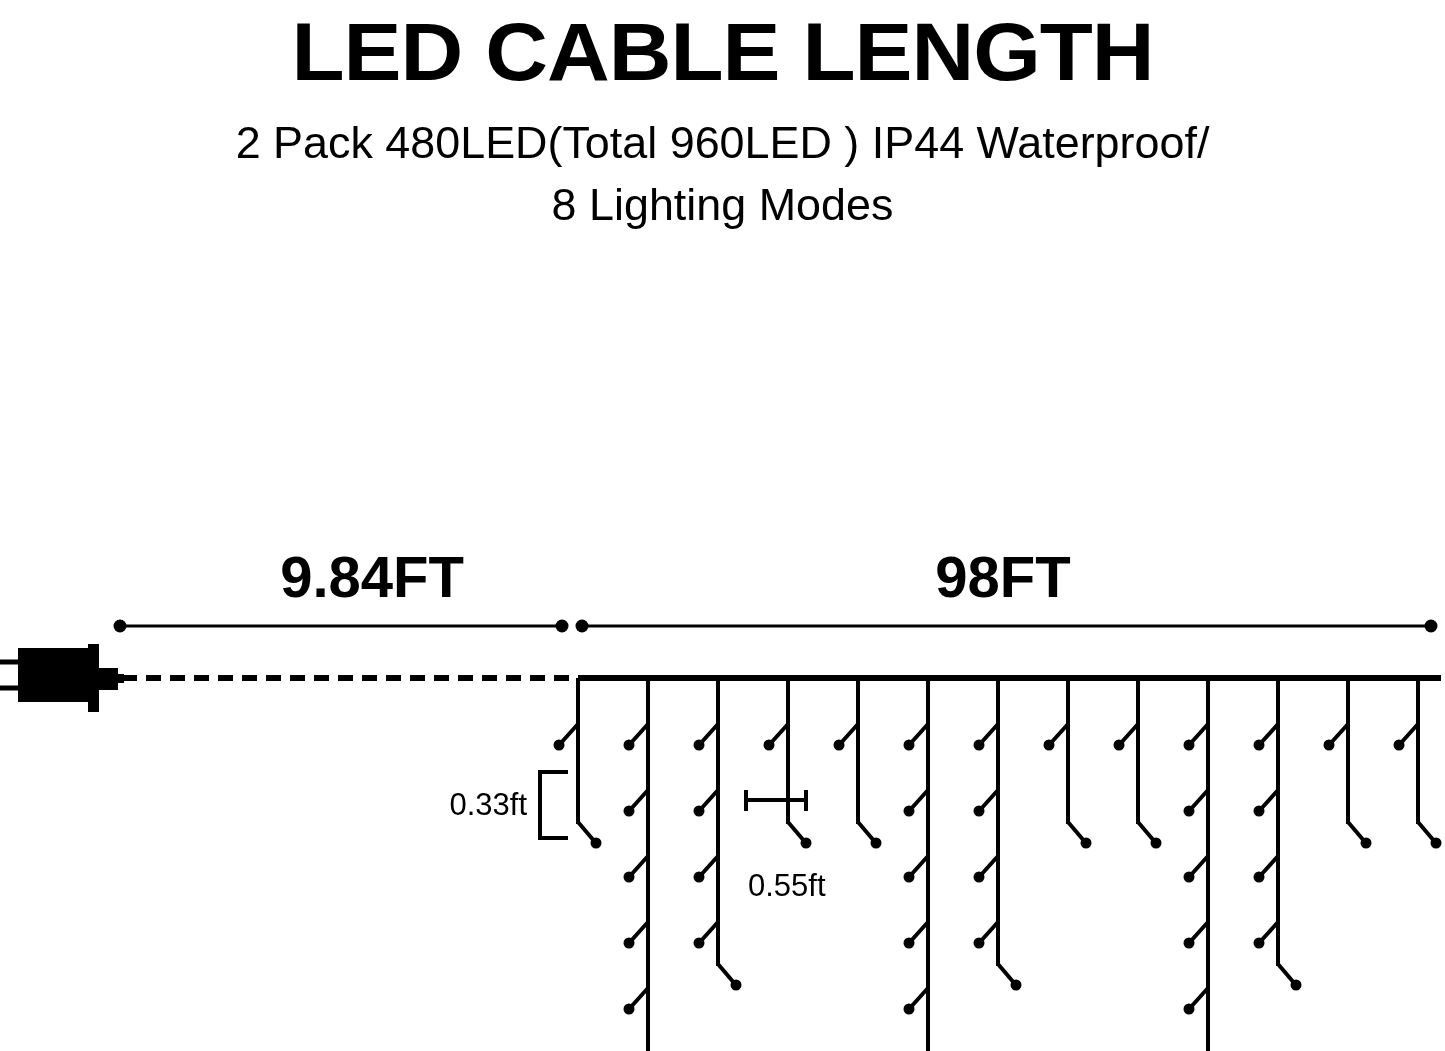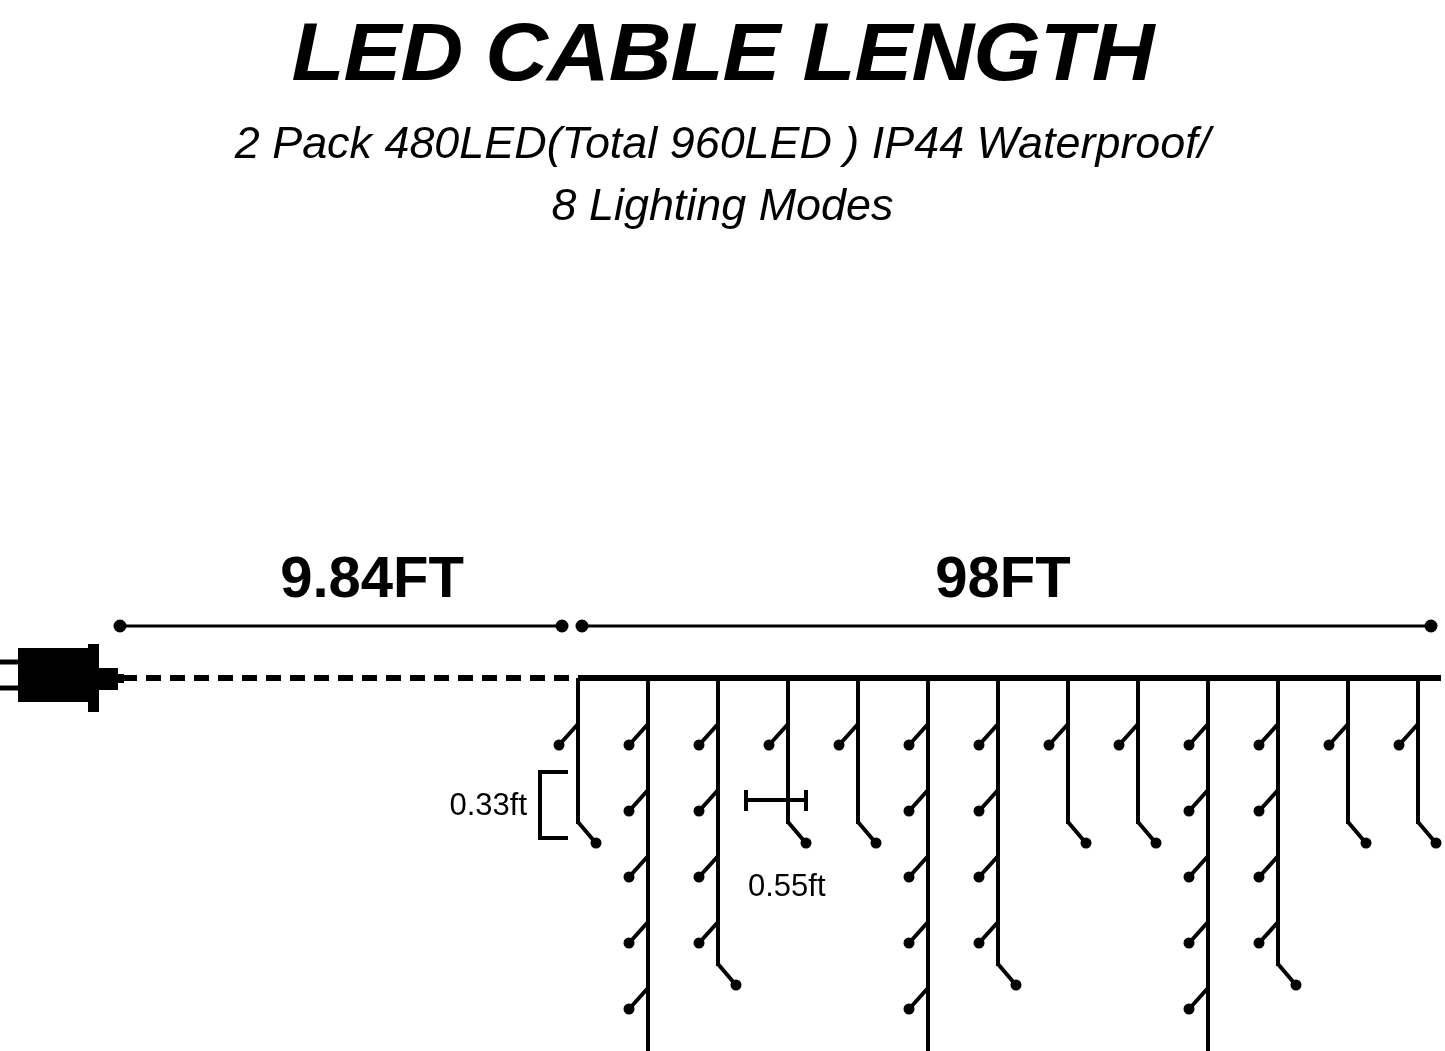--- a/index.html
+++ b/index.html
@@ -23,21 +23,20 @@
     height: 1051px;
   }
 
   
   .heading-block {
     position: absolute;
     left: 0;
     top: 0;
     width: 1445px;
     text-align: center;
-    font-style: italic;
   }
 
   .main-title {
     font-family: "Liberation Sans Narrow", "Liberation Sans", sans-serif;
     font-weight: bold;
     font-size: 82px;
     line-height: 96px;
     letter-spacing: -1px;
     transform: scaleX(1.06);
     transform-origin: center top;

